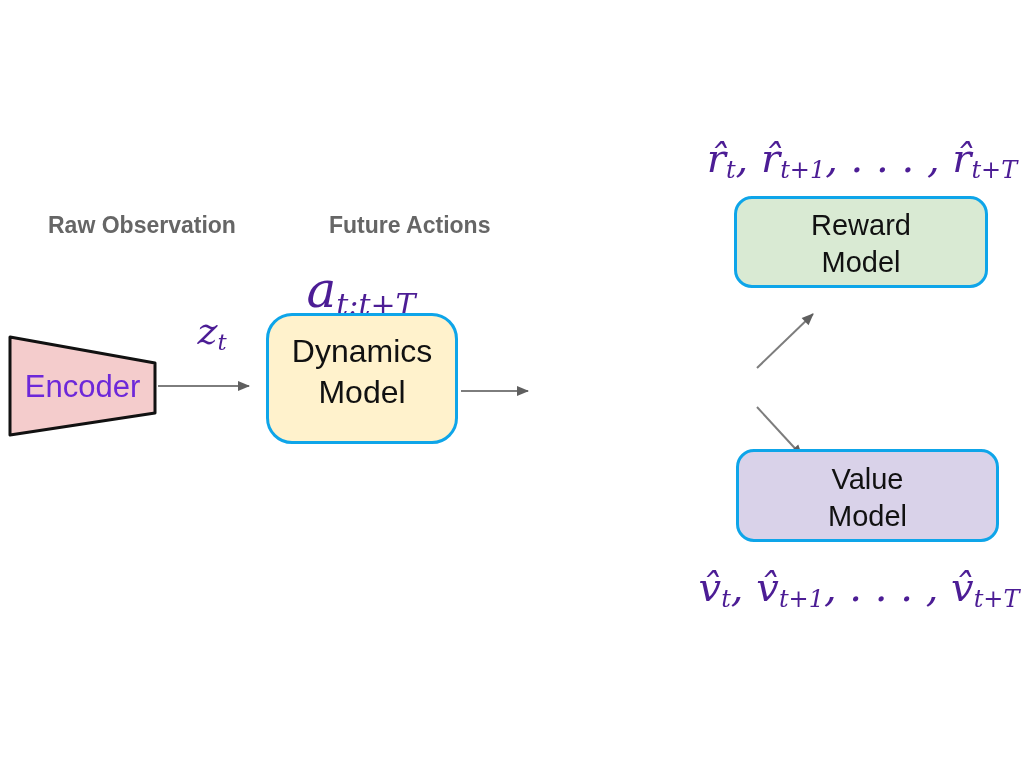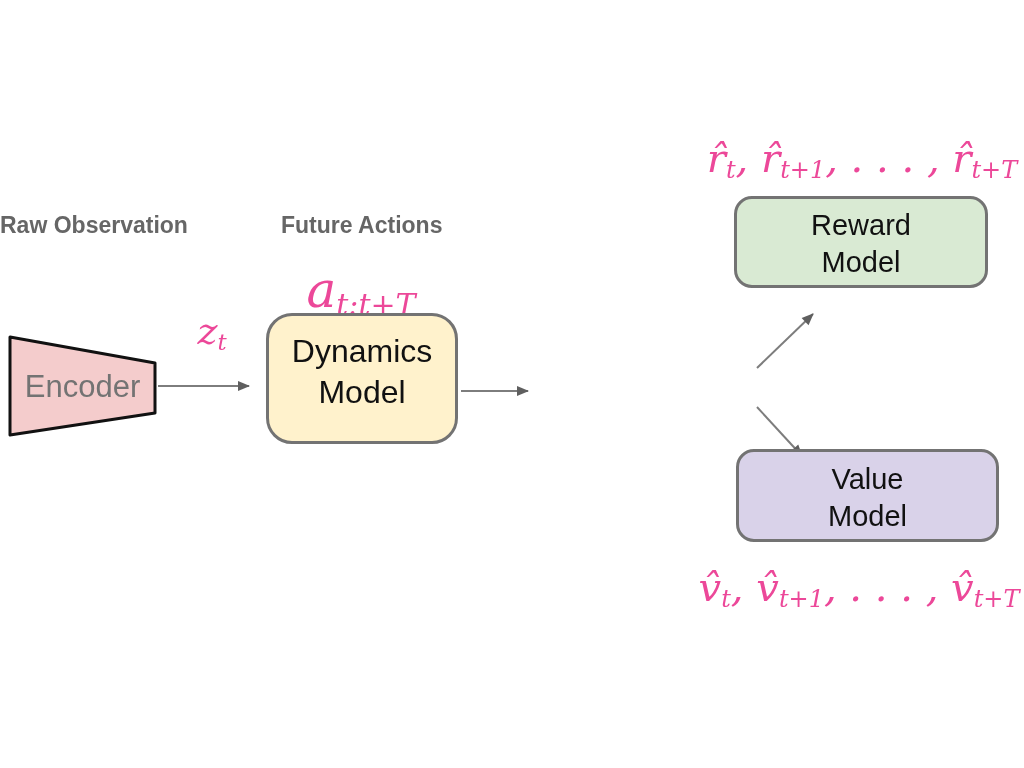--- a/index.html
+++ b/index.html
@@ -14,47 +14,48 @@
   .abs { position: absolute; }
   #connector-layer { position: absolute; left: 0; top: 0; width: 1024px; height: 768px; }
 
   .caption {
     font-weight: bold;
     font-size: 23px;
     line-height: 27px;
     color: #666666;
     text-align: center;
     white-space: nowrap;
+    margin-left: 48px;
   }
   .math {
     font-family: "DejaVu Serif", serif;
     font-style: italic;
-    color: #ec4899;
+    color: #4c1d95;
     text-align: center;
     line-height: 1.05;
     white-space: nowrap;
   }
   .math sub {
     font-size: 60%;
     line-height: 0;
     vertical-align: -0.25em;
     letter-spacing: 0;
   }
   .node-box {
     position: absolute;
     box-sizing: border-box;
-    border: 3px solid #737373;
+    border: 3px solid #0ea5e9;
     color: #111111;
     text-align: center;
   }
   .node-box .line { display: block; }
 
   #encoder-label {
     left: 12px; top: 369px; width: 141px;
-    font-size: 31px; color: #737373; text-align: center;
+    font-size: 31px; color: #6d28d9; text-align: center;
   }
   #raw-observation-caption { left: 0px; top: 212px; width: 158px; }
   #observation-math { left: 0px; top: 262px; width: 158px; font-size: 56px; }
   #zt-edge-label { left: 184px; top: 312px; width: 56px; font-size: 38px; }
 
   #future-actions-caption { left: 281px; top: 212px; width: 160px; }
   #actions-math { left: 281px; top: 264px; width: 160px; font-size: 50px; }
   #dynamics-box {
     left: 266px; top: 313px; width: 192px; height: 131px;
     border-radius: 26px;

